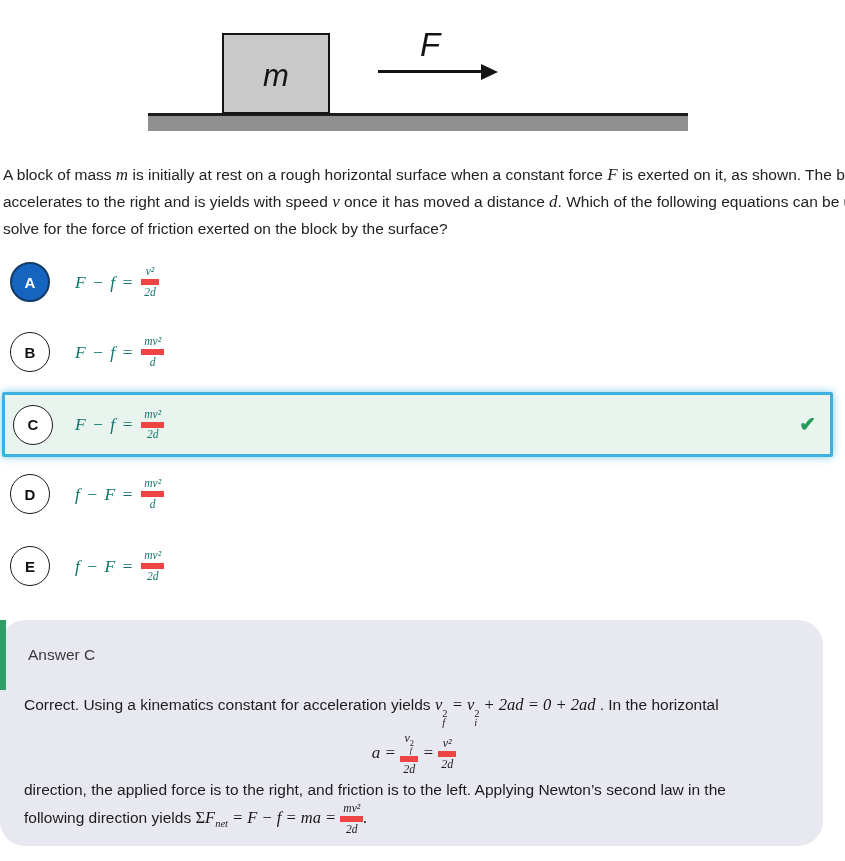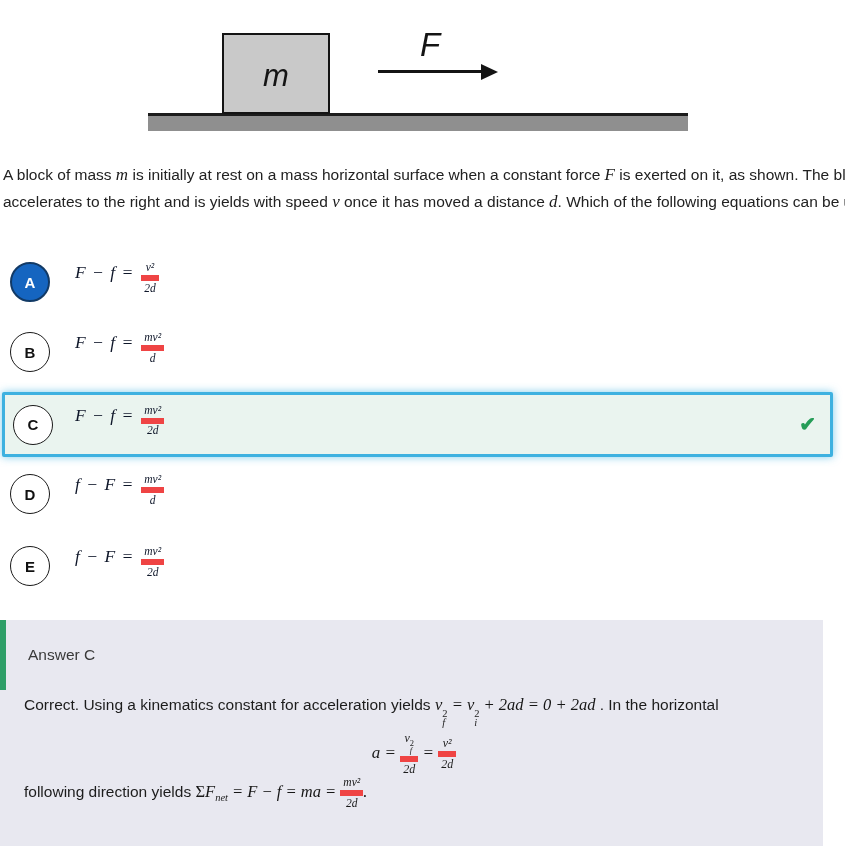--- a/index.html
+++ b/index.html
@@ -24,37 +24,37 @@
   .q-line { display:block; line-height:27px; white-space:nowrap; }
   .mvar { font-family:"Liberation Serif", serif; font-style:italic; font-size:17px; color:#1a1a1a; }
 
   
   .opt-row { position:absolute; left:0; width:845px; height:40px; }
   .badge { position:absolute; left:10px; top:0; width:40px; height:40px; border-radius:50%;
            background:#ffffff; border:1.7px solid #1a1a1a;
            display:flex; align-items:center; justify-content:center;
            font-weight:bold; font-size:15px; color:#111111; cursor:pointer; }
   .badge.selected { background:#1565c0; border:2.2px solid #123a66; color:#ffffff; }
-  .opt-eq { position:absolute; left:75px; top:0; height:40px; display:flex; 
-            font-family:"Liberation Serif", serif; font-style:italic; font-size:17.5px; color:#0f172a; }
+  .opt-eq { position:absolute; left:75px; top:0; height:40px; display:flex; align-items:center;
+            font-family:"Liberation Serif", serif; font-style:italic; font-size:17.5px; color:#0f766e; }
   .opt-eq .eq-lhs { margin-right:7px; letter-spacing:1px; }
   .frac { display:inline-block; text-align:center; vertical-align:middle; line-height:1; }
   .frac .num { display:block; font-size:11.5px; padding:0 3px 1.5px 3px; }
   .frac .den { display:block; font-size:11.5px; border-top:6px solid #ef4444; padding:1.5px 3px 0 3px; }
 
   .opt-highlight { position:absolute; left:2px; top:392px; width:831px; height:65px;
                    background:#eaf4ef; border:3px solid #3eb1e0; border-radius:2px;
                    box-shadow:0 0 8px rgba(62,177,224,0.65); }
   .opt-highlight .badge { left:8px; top:9.5px; }
   .opt-highlight .opt-eq { left:70px; top:9.5px; }
   .check { position:absolute; right:14px; top:50%; transform:translateY(-54%);
            color:#259d58; font-size:20px; font-weight:bold; }
 
   
-  .panel { position:absolute; left:0; top:620px; width:823px; height:226px; background:#e8e8f0; }
+  .panel { position:absolute; left:0; top:620px; width:823px; height:226px; background:#e8e8f0;border-radius:25px; }
   .panel-bar { position:absolute; left:0; top:0; width:6px; height:70px; background:#2f9e68; }
   .panel-heading { position:absolute; left:28px; top:26px; font-size:15.5px; color:#3a3a3a; }
   .panel-body { position:absolute; left:24px; top:72px; width:775px;
                 font-size:15.5px; color:#1c1c1c; line-height:26px; }
   .mser { font-family:"Liberation Serif", serif; font-style:italic; font-size:16.5px; color:#161616; }
   .mser-up { font-family:"Liberation Serif", serif; font-style:normal; font-size:16.5px; color:#161616; }
   .supsub { display:inline-flex; flex-direction:column; vertical-align:-0.45em;
             font-family:"Liberation Serif", serif; line-height:0.9; text-align:left; }
   .ss-sup { font-size:10.5px; font-style:normal; }
   .ss-sub { font-size:10.5px; font-style:italic; }
@@ -75,22 +75,23 @@
     <div class="surface"></div>
     <div class="block">
       <span class="block-label">m</span>
     </div>
     <div class="force-arrow-line"></div>
     <div class="force-arrow-head"></div>
     <div class="force-label">F</div>
   </div>
 
   <div class="question">
-    <span class="q-line"><span>A block of mass </span><span class="mvar">m</span><span> is initially at rest on a mass horizontal surface when a constant force </span><span class="mvar">F</span><span> is exerted on it, as shown. The block</span></span>
+    <span class="q-line"><span>A block of mass </span><span class="mvar">m</span><span> is initially at rest on a rough horizontal surface when a constant force </span><span class="mvar">F</span><span> is exerted on it, as shown. The block</span></span>
     <span class="q-line"><span>accelerates to the right and is yields with speed </span><span class="mvar">v</span><span> once it has moved a distance </span><span class="mvar">d</span><span>. Which of the following equations can be used to</span></span>
+    <span class="q-line">solve for the force of friction exerted on the block by the surface?</span>
   </div>
 
   <div class="opt-row" style="top:262px">
     <span class="badge selected">A</span>
     <span class="opt-eq">
       <span class="eq-lhs">F − f =</span>
       <span class="frac">
           <span class="num">v²</span>
           <span class="den">2d</span>
         </span>
@@ -154,19 +155,20 @@
             <span class="ss-sup">2</span>
             <span class="ss-sub">i</span>
           </span><span class="mser"> + 2ad = 0 + 2ad</span><span> . In the horizontal</span>
       </div>
       <div class="eq-center">
         <span>a = </span><span class="frac"><span class="num"><span>v</span><span class="tiny-supsub">
                 <span class="ss-sup">2</span>
                 <span class="ss-sub">f</span>
               </span></span><span class="den">2d</span></span><span> = </span><span class="frac"><span class="num">v²</span><span class="den">2d</span></span>
       </div>
+      <div>direction, the applied force is to the right, and friction is to the left. Applying Newton’s second law in the</div>
       <div>
         <span>following direction yields </span><span class="mser-up">Σ</span><span class="mser">F</span><span class="sub-only">net</span><span class="mser"> = F − f = ma = </span><span class="frac mser" style="font-size:16.5px"><span class="num">mv²</span><span class="den">2d</span></span><span class="mser">.</span>
       </div>
     </div>
   </div>
 
 </div>
 
 </body></html>

